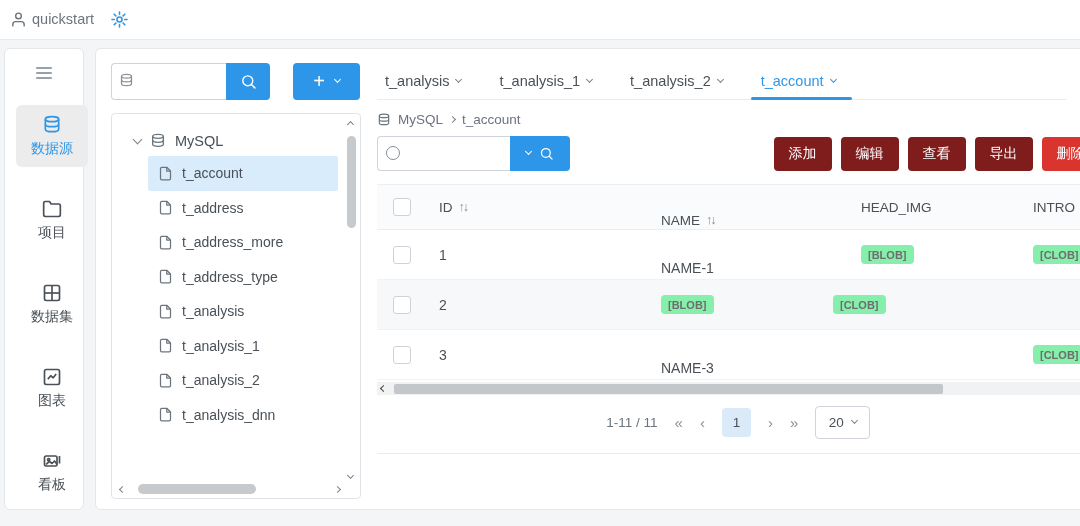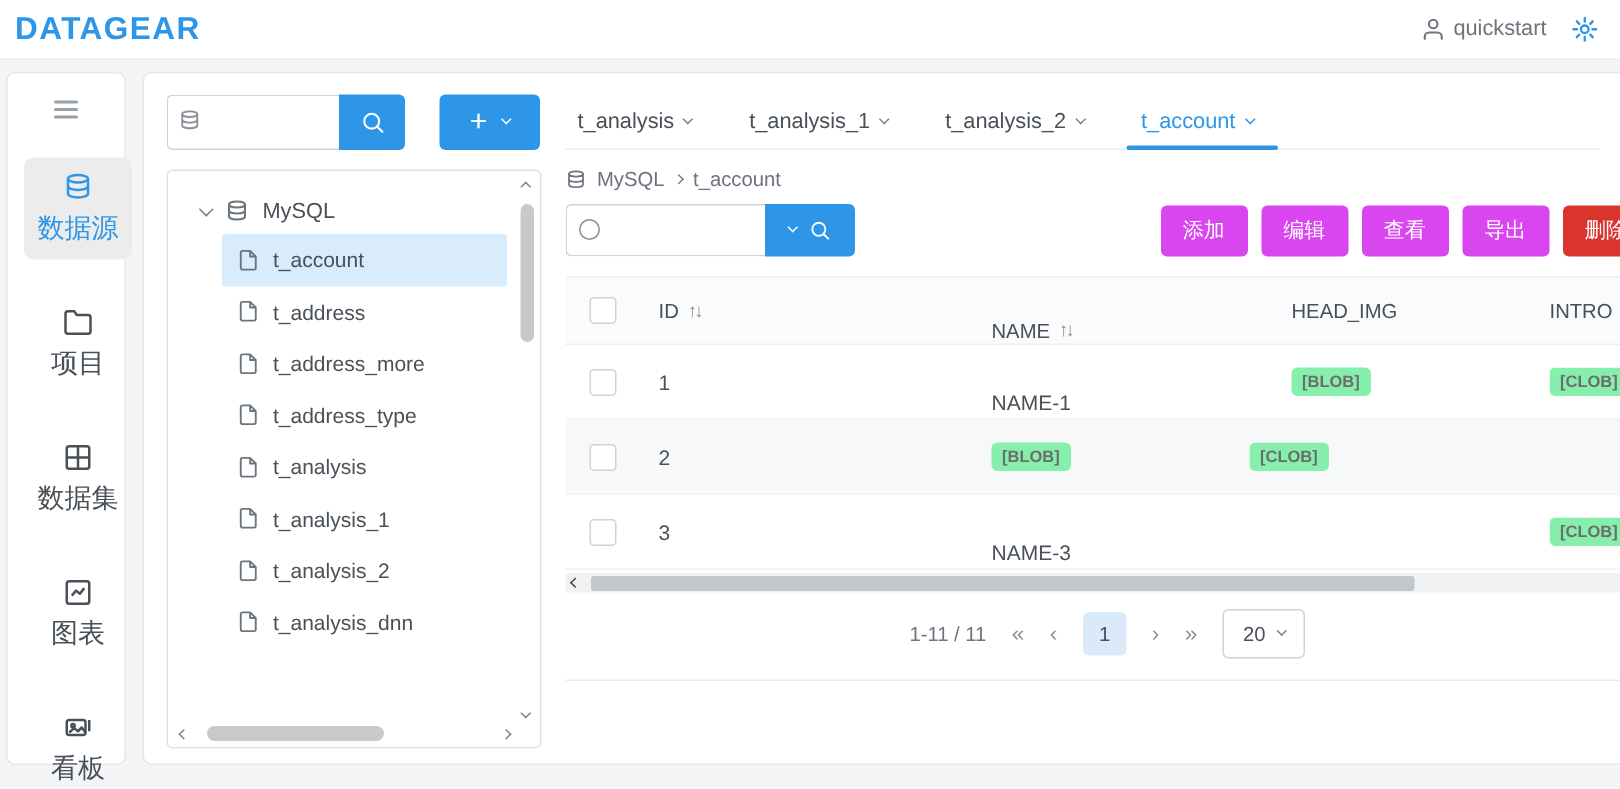--- a/index.html
+++ b/index.html
@@ -17,21 +17,21 @@
 
   
   .workspace { height:486px; padding:8px 8px 16px 4px; display:flex; gap:11px; }
   .card { background:#fff; border:1px solid #e4e7ea; border-radius:6px; }
 
   
   .rail { width:80px; display:flex; flex-direction:column; align-items:center; padding-top:14px; flex:none; }
   .burger { display:flex; flex-direction:column; gap:3px; cursor:pointer; padding:4px; }
   .burger i { display:block; width:16px; height:2px; background:#99a1a8; border-radius:1px; }
   .rail-item { width:72px; margin-top:22px; padding:10px 0 9px; border-radius:6px; text-align:center;
-    color:#495057; font-size:18px; cursor:pointer; display:flex; flex-direction:column; align-items:center; gap:5px;margin-left:16px; }
+    color:#495057; font-size:14px; cursor:pointer; display:flex; flex-direction:column; align-items:center; gap:5px;margin-left:16px; }
   .rail-item.active { background:#ececec; color:#2e96e8; }
   .rail-item:first-of-type { margin-top:26px; }
 
   
   .main { flex:1; display:flex; gap:16px; padding:14px 14px 10px 15px; position:relative; }
 
   
   .explorer { width:250px; flex:none; display:flex; flex-direction:column; }
   .explorer-toolbar { display:flex; align-items:center; margin-bottom:13px; }
   .search-group { display:flex; }
@@ -88,21 +88,21 @@
   .crumb .icon { color:#6b7280; }
 
   .data-toolbar { display:flex; align-items:center; margin-top:9px; }
   .kw-wrap { position:relative; }
   .kw-wrap input { width:133px; height:35px; border:1px solid #ced4da; border-right:none;
     border-radius:4px 0 0 4px; padding:0 6px 0 30px; font-size:14px; outline:none; }
   .kw-wrap .ring { position:absolute; left:9px; top:10px; width:14px; height:14px;
     border:1.6px solid #8a9097; border-radius:50%; }
   .kw-btn { width:60px; height:35px; border-radius:0 4px 4px 0; gap:8px; }
   .actions { margin-left:auto; display:flex; gap:9px; }
-  .abtn { height:34px; padding:0 15px; border:none; border-radius:4px; background:#d946ef;
+  .abtn { height:34px; padding:0 15px; border:none; border-radius:4px; background:#7f1d1d;
     color:#fff; font-size:14px; cursor:pointer; font-family:inherit; }
   .abtn.danger { background:#d9342e; }
 
   
   .grid-wrap { margin-top:13px; position:relative; padding-right:14px; }
   .grid-head { display:flex; align-items:center; height:46px; background:#fafbfc;
     border-top:1px solid #eceff1; border-bottom:1px solid #eceff1; font-size:13.5px; color:#495057; }
   .grid-row { display:flex; align-items:center; height:50px; border-bottom:1px solid #f0f2f4;
     font-size:14px; color:#495057; }
   .grid-row.stripe { background:#f7f8f9; }
@@ -128,21 +128,20 @@
     display:flex; align-items:center; justify-content:center; cursor:pointer; }
   .pg-size { width:55px; height:33px; border:1px solid #ced4da; border-radius:4px; display:flex;
     align-items:center; justify-content:center; gap:8px; cursor:pointer; color:#495057; }
 
   .bottom-rule { margin-top:14px; border-top:1px solid #e9ecef; }
 </style>
 </head>
 <body>
 
 <div class="topbar">
-  <div class="logo">DATAGEAR</div>
   <div class="user-area">
     <div class="user-chip">
       <span class="icon">
         <svg width="17" height="17" viewBox="0 0 24 24" fill="none" stroke="#6c757d" stroke-width="2" stroke-linecap="round">
             <path d="M20 21v-2a4 4 0 0 0-4-4H8a4 4 0 0 0-4 4v2"></path>
             <circle cx="12" cy="7" r="4"></circle>
           </svg>
       </span>
       <span>quickstart</span>
     </div>

